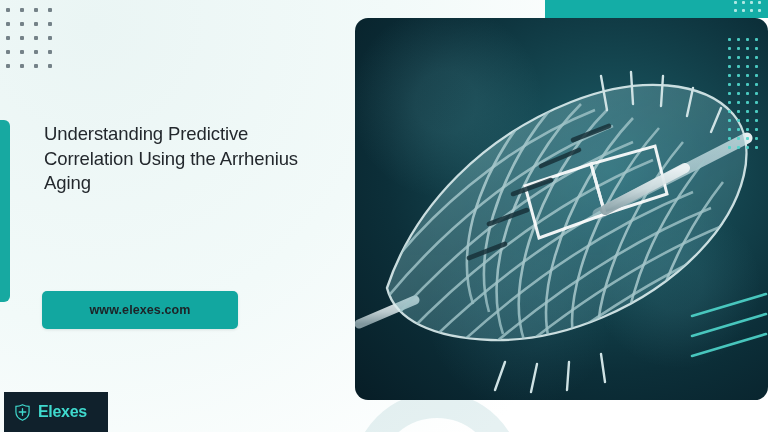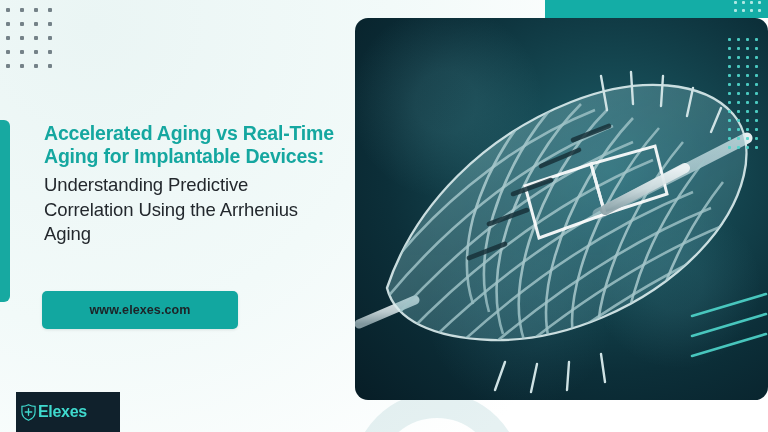--- a/index.html
+++ b/index.html
@@ -50,23 +50,23 @@
     background:#12A7A0;border-radius:5px;
     display:flex;align-items:center;justify-content:center;
     box-shadow:0 1px 3px rgba(0,0,0,.10);
   }
   #url-btn span{
     color:#1d2327;font-size:12.5px;font-weight:bold;letter-spacing:.1px;
   }
 
   
   #logo-bar{
-    position:absolute;left:16px;top:392px;width:104px;height:40px;
-    background:#10212c;display:flex;align-items:center;gap:0;
-    padding-left:3px;box-sizing:border-box;
+    position:absolute;left:4px;top:392px;width:104px;height:40px;
+    background:#10212c;display:flex;align-items:center;gap:6px;
+    padding-left:9px;box-sizing:border-box;
   }
   #logo-icon{width:19px;height:19px;flex:0 0 19px;}
   #logo-text{
     color:#3fd9cd;font-size:16px;font-weight:bold;letter-spacing:-.3px;
   }
 
   
   #ring{
     position:absolute;left:352px;top:392px;width:170px;height:170px;
     border-radius:50%;border:26px solid rgba(173,208,212,.30);
@@ -134,21 +134,20 @@
       <i style="background: rgb(43, 58, 69);"></i>
       <i style="background: rgb(43, 58, 69);"></i>
       <i style="background: rgb(43, 58, 69);"></i>
       <i style="background: rgb(43, 58, 69);"></i>
       <i style="background: rgb(43, 58, 69);"></i>
     </div>
 
   <div id="left-bar" style="background: rgb(23, 169, 161);"></div>
 
   <div id="text-col">
-    <h1 id="title-teal" style="color: rgb(21, 167, 160);">Accelerated Aging vs Real-Time Aging for Implantable Devices:</h1>
     <h2 id="title-dark" style="color: rgb(35, 40, 45);">Understanding Predictive Correlation Using the Arrhenius Aging</h2>
   </div>
 
   <div id="url-btn">
     <span>www.elexes.com</span>
   </div>
 
   <div id="ring"></div>
 
   <div id="logo-bar" style="background: rgb(16, 33, 44);">

